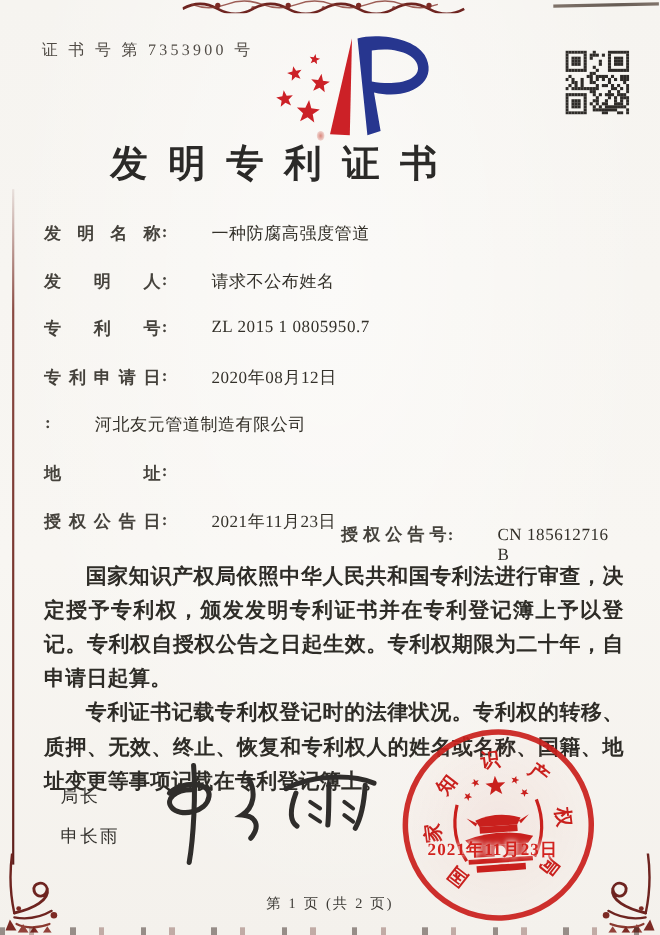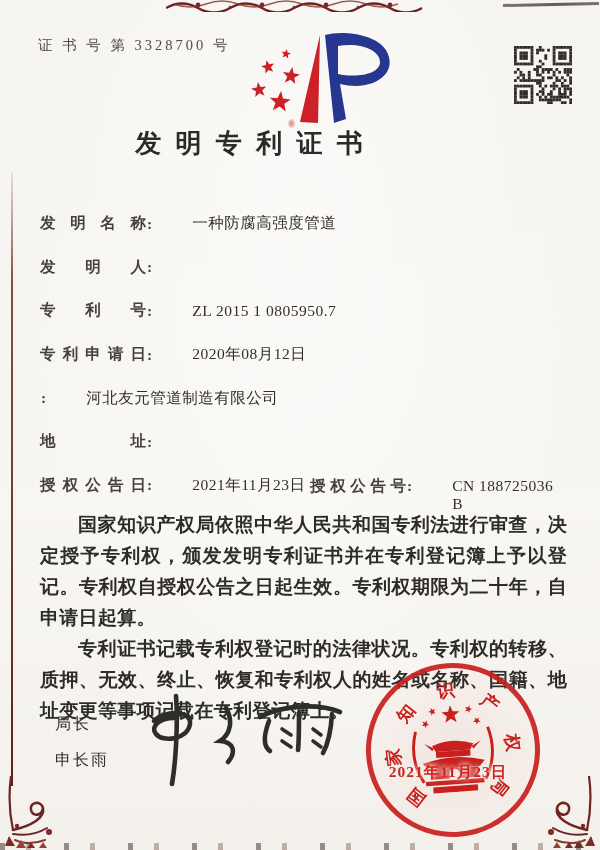--- a/index.html
+++ b/index.html
@@ -21,24 +21,24 @@
         background:repeating-linear-gradient(90deg,rgba(45,28,22,.85) 0 5px,rgba(0,0,0,0) 5px 26px,rgba(90,30,22,.6) 26px 31px,rgba(0,0,0,0) 31px 64px);}
   .red-fleck{position:absolute;left:288px;top:119px;width:7px;height:9px;border-radius:50%;
         background:radial-gradient(#c94a3a,rgba(201,74,58,0));opacity:.65;}
   
   .cert-no{position:absolute;left:38px;top:36px;font-size:14.5px;color:#504b45;letter-spacing:3px;}
   .cert-no b{font-weight:normal;}
   .logo{position:absolute;left:234px;top:30px;width:170px;height:98px;}
   .qr{position:absolute;left:514px;top:46px;width:58px;height:58px;}
   .qr rect{fill:#2e2b28;}
   .title{position:absolute;left:0;top:126px;width:498px;text-align:center;
-        font-size:26px;font-weight:bold;color:#2b2a28;letter-spacing:.55em;text-indent:.55em;}
+        font-size:34px;font-weight:bold;color:#2b2a28;letter-spacing:.55em;text-indent:.55em;}
   
   .fields{position:absolute;left:40px;top:202px;width:528px;}
-  .frow{position:relative;display:flex;align-items:center;min-height:43.6px;
+  .frow{position:relative;display:flex;align-items:flex-start;min-height:43.6px;
         font-size:15.5px;color:#3a3833;}
   .flabel{display:inline-block;width:106px;text-align:justify;text-align-last:justify;
         font-weight:bold;color:#45423c;flex:0 0 106px;}
   .fcolon{margin:0 8px 0 1px;font-weight:bold;color:#45423c;}
   .fvalue{color:#333029;letter-spacing:.5px;margin-left:32px;}
   .fgroup2{position:absolute;left:270px;top:12px;display:flex;align-items:baseline;}
   .fgroup2 .flabel{width:96px;flex:0 0 96px;}
   
   .paras{position:absolute;left:40px;top:510px;width:527px;
         font-size:19px;line-height:1.63;color:#2e2c27;text-align:justify;font-weight:bold;}
@@ -113,21 +113,21 @@
         <path d="M20,64 L25,72 L15,72 Z" fill="#93423a"></path>
       <path d="M30,66 L34,72 L26,72 Z"></path>
         <path d="M42,66 L46,72 L38,72 Z" fill="#93423a"></path>
     </g>
   </svg>
   <div class="bottom-strip"></div>
   <div class="red-fleck"></div>
 
   <div class="cert-no">
     <span>证 书 号</span>
-    <b>第 3328700 号</b>
+    <b>第 7353900 号</b>
   </div>
 
   <svg class="logo" viewBox="0 0 170 98">
 
     <polygon points="86,5 66,92 84,93" fill="#cc2127"></polygon>
 
     <path d="M91,5 L100,93 L112,89 L106,54 C138,62 166,44 152,20 C142,4 108,0 91,5 Z
              M104,16 C126,12 146,20 146,32 C146,44 124,48 104,44 Z" fill="#27368f" fill-rule="evenodd"></path>
 
     <polygon fill="#cc2127" points="52.9,19.1 53.5,22.5 57.0,23.3 53.9,25.0 54.2,28.5 51.6,26.1 48.4,27.5 49.9,24.3 47.6,21.7 51.1,22.1"></polygon>
@@ -365,20 +365,21 @@
 
   <div class="fields">
     <div class="frow">
       <span class="flabel">发明名称</span>
         <span class="fcolon">:</span>
       <span class="fvalue">一种防腐高强度管道</span>
     </div>
     <div class="frow">
       <span class="flabel">发明人</span>
         <span class="fcolon">:</span>
+      <span class="fvalue">请求不公布姓名</span>
     </div>
     <div class="frow">
       <span class="flabel">专利号</span>
         <span class="fcolon">:</span>
       <span class="fvalue">ZL 2015 1 0805950.7</span>
     </div>
     <div class="frow">
       <span class="flabel">专利申请日</span>
         <span class="fcolon">:</span>
       <span class="fvalue">2020年08月12日</span>
@@ -391,21 +392,21 @@
       <span class="flabel">地址</span>
         <span class="fcolon">:</span>
     </div>
     <div class="frow">
       <span class="flabel">授权公告日</span>
         <span class="fcolon">:</span>
       <span class="fvalue">2021年11月23日</span>
       <span class="fgroup2">
         <span class="flabel">授权公告号</span>
           <span class="fcolon">:</span>
-        <span class="fvalue">CN 188725036 B</span>
+        <span class="fvalue">CN 185612716 B</span>
       </span>
     </div>
   </div>
 
   <div class="paras">
     <p>国家知识产权局依照中华人民共和国专利法进行审查，决定授予专利权，颁发发明专利证书并在专利登记簿上予以登记。专利权自授权公告之日起生效。专利权期限为二十年，自申请日起算。</p>
     <p>专利证书记载专利权登记时的法律状况。专利权的转移、质押、无效、终止、恢复和专利权人的姓名或名称、国籍、地址变更等事项记载在专利登记簿上。</p>
   </div>
 
   <div class="officials">
@@ -450,14 +451,15 @@
       <path d="M14,70 Q50,59 86,70 L80,77 L20,77 Z"></path>
       <path d="M22,77 h56 v12 h-22 v-5 a6,6 0 0 0 -12,0 v5 h-22 Z"></path>
       <rect x="16" y="91" width="68" height="5"></rect>
       <path d="M24,98 h52 v7 h-52 Z"></path>
       <ellipse cx="50" cy="101.5" rx="9" ry="3.4" fill="#f7f5f1"></ellipse>
       <ellipse cx="50" cy="101.5" rx="5.5" ry="2"></ellipse>
     </svg>
   </div>
   <div class="seal-date">2021年11月23日</div>
 
+  <div class="footer">第 1 页 (共 2 页)</div>
 
 </div>
 
 </body></html>

